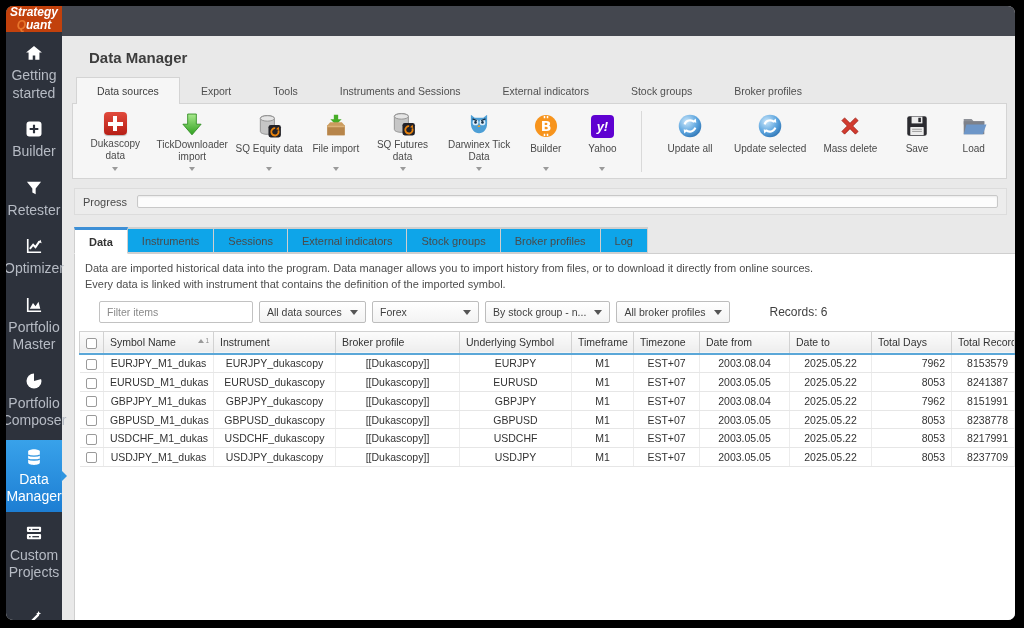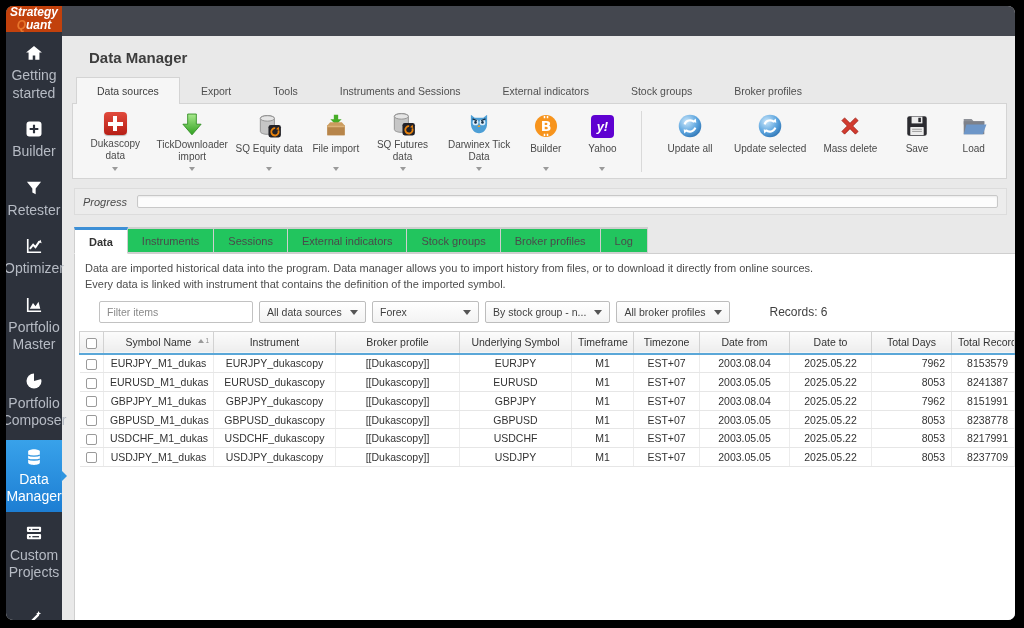--- a/index.html
+++ b/index.html
@@ -94,31 +94,31 @@
   .icon-yahoo {
     width:23px; height:23px; border-radius:4px; background:#5f01d1;
     color:#fff; font-weight:bold; font-style:italic; font-size:13px;
     display:flex; align-items:center; justify-content:center;
   }
   
   .progress-row {
     display:flex; align-items:center; margin:9px 8px 0 2px;
     background:#ececec; border:1px solid #dcdcdc; padding:5px 8px; height:27px; flex:0 0 27px;
   }
-  .progress-label { font-size:11px; color:#4a4a4a; margin-right:10px;font-style:italic; }
+  .progress-label { font-size:11px; color:#4a4a4a; margin-right:10px; }
   .progress-track {
     flex:1; height:13px; background:#fcfcfc; border:1px solid #c8c8c8; border-radius:2px;
     box-shadow:inset 0 1px 2px rgba(0,0,0,.07); overflow:hidden;
   }
   .progress-fill { height:100%; background:#5aa7d8; }
   
   .subtabs { display:flex; margin:12px 0 0 2px; position:relative; z-index:2; }
   .subtab {
     font-size:11px; color:#4a4a4a; padding:6px 14px 5px; cursor:pointer;
-    background:#22c55e; border:1px solid #cfcfcf; border-left:none; border-top:2px solid #cfcfcf;
+    background:#0ea5e9; border:1px solid #cfcfcf; border-left:none; border-top:2px solid #cfcfcf;
   }
   .subtab:first-child { border-left:1px solid #cfcfcf; }
   .subtab.active {
     background:#fff; font-weight:bold; color:#333;
     border-top:3px solid #3d8fd6; border-bottom:1px solid #fff; margin-bottom:-1px;
   }
   
   .panel {
     background:#fff; border:1px solid #cfcfcf; border-right:none; border-bottom:none;
     flex:1; min-height:0; margin:0 0 0 2px; padding:7px 0 0 4px; overflow:hidden;
@@ -140,21 +140,21 @@
     width:0; height:0; border-left:4px solid transparent; border-right:4px solid transparent;
     border-top:5px solid #555; margin-top:1px;
   }
   .records { font-size:12px; color:#3f3f3f; margin-left:34px; }
   
   .table-wrap { flex:1; overflow:hidden; }
   table { border-collapse:collapse; width:100%; table-layout:fixed; font-size:10.5px; }
   thead th {
     background:linear-gradient(#fcfcfc,#ededed);
     border:1px solid #d2d2d2; border-bottom:2px solid #5aa7d8;
-    font-weight:normal; color:#333; text-align:center; padding:4px 6px; height:20px;
+    font-weight:normal; color:#333; text-align:left; padding:4px 6px; height:20px;
     white-space:nowrap; overflow:hidden; position:relative;
   }
   tbody td {
     border-right:1px solid #ececec; border-bottom:1px solid #e6e6e6;
     padding:2.5px 6px; color:#333; text-align:center; white-space:nowrap; overflow:hidden;
   }
   td.num { text-align:right; }
   .col-check { width:22px; text-align:center; }
   .checkbox {
     display:inline-block; width:11px; height:11px; border:1px solid #9a9a9a;

